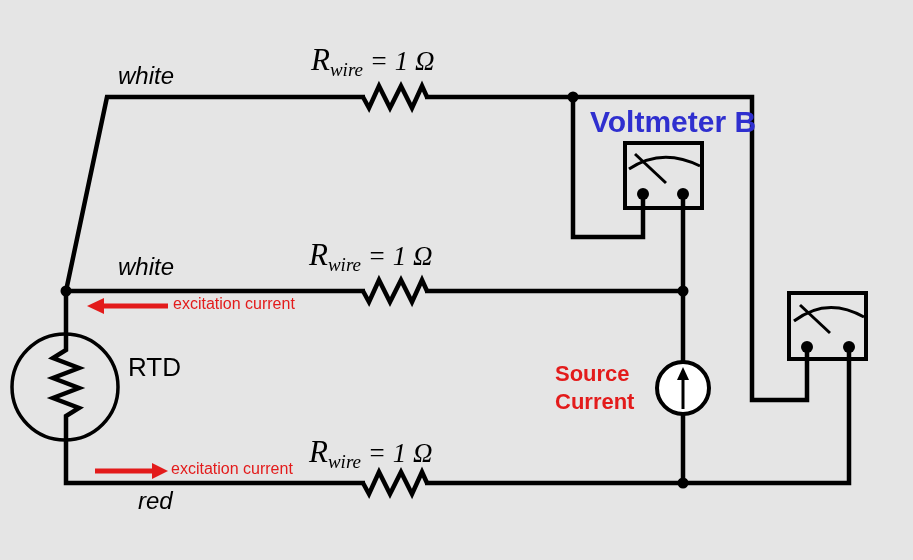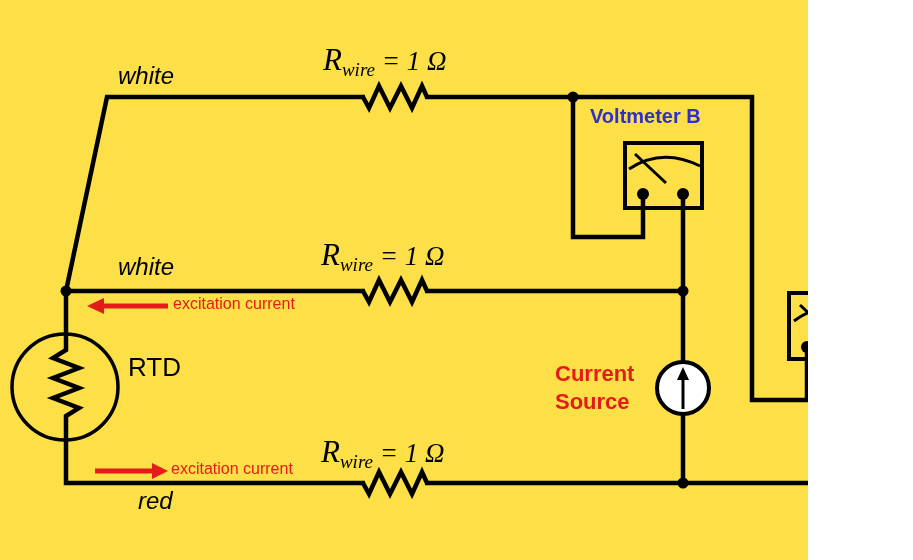--- a/index.html
+++ b/index.html
@@ -1,38 +1,38 @@
 <!DOCTYPE html>
 <html style="--wire: #000000; --label_red: #e31b1b; --label_blue: #2f2fcf;"><head>
 <meta charset="utf-8">
 <style>
   html, body { margin: 0; padding: 0; background: #ffffff; }
   .canvas {
     position: relative;
-    width: 808px;
+    width: 913px;
     height: 560px;
-    background: #fde047;
+    background: #e5e5e5;
     font-family: "Liberation Sans", sans-serif;
     overflow: hidden;
   }
   svg { position: absolute; left: 0; top: 0; }
   .wire   { fill: none; stroke: var(--wire, #000); stroke-width: 4.5; stroke-linejoin: miter; stroke-linecap: butt; }
   .boxline{ fill: none; stroke: var(--wire, #000); stroke-width: 4; }
   .thin   { fill: none; stroke: var(--wire, #000); stroke-width: 3; }
   .dot    { fill: var(--wire, #000); stroke: none; }
   .redstroke { stroke: var(--label_red, #e31b1b); stroke-width: 5; fill: none; }
   .redfill   { fill: var(--label_red, #e31b1b); stroke: none; }
 
   .lbl { position: absolute; white-space: nowrap; color: #000; }
   .wire-name  { font-style: italic; font-size: 24px; }
-  .rwire      { font-family: "Liberation Serif", serif; font-style: italic; font-size: 27px; margin-left: 12px; }
+  .rwire      { font-family: "Liberation Serif", serif; font-style: italic; font-size: 27px; }
   .rwire .rsym{ font-size: 31px; }
   .rwire sub  { font-size: 19px; line-height: 0; }
   .rtd-text   { font-size: 26px; }
-  .meter-name { font-size: 20px; font-weight: bold; color: var(--label_blue, #2f2fcf); }
+  .meter-name { font-size: 30px; font-weight: bold; color: var(--label_blue, #2f2fcf); }
   .src-name   { font-size: 22px; font-weight: bold; color: var(--label_red, #e31b1b); line-height: 28px; }
   .excite     { font-size: 16px; color: var(--label_red, #e31b1b); }
 </style>
 </head>
 <body>
 
 <div class="canvas">
 
   <svg width="913" height="560" viewBox="0 0 913 560">
     <defs>
@@ -119,21 +119,21 @@
     <span class="rsym">R</span><sub>wire</sub><span> = 1 Ω</span>
   </div>
 
   <div class="lbl rtd-text" style="left:128px; top:352px;text-align:right;">RTD</div>
 
 
   <div class="lbl meter-name" style="left:590px; top:105px;">Voltmeter B</div>
 
 
   <div class="lbl src-name" style="left:555px; top:360px;">
+    <span style="display:block">Source</span>
     <span style="display:block">Current</span>
-    <span style="display:block">Source</span>
   </div>
 
   <div class="lbl excite" style="left:173px; top:295px;">excitation current</div>
 
   <div class="lbl excite" style="left:171px; top:460px;">excitation current</div>
 
 </div>
 
 </body></html>

